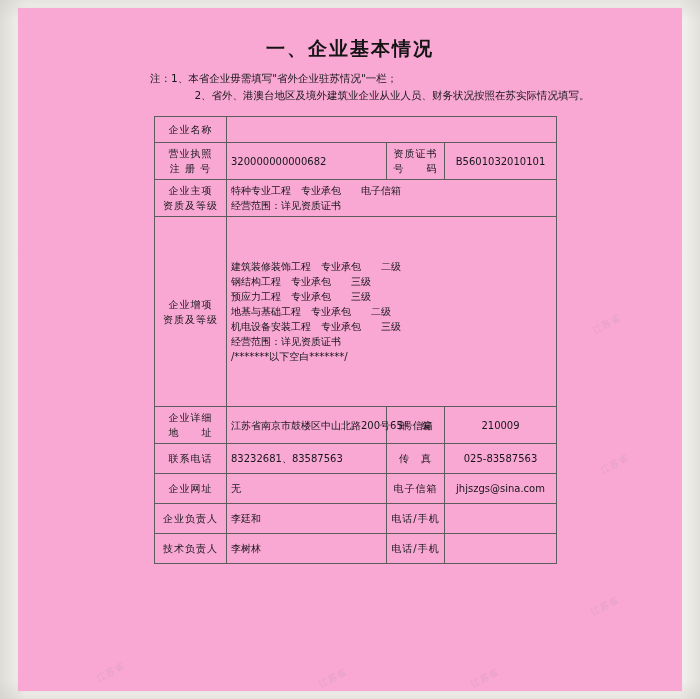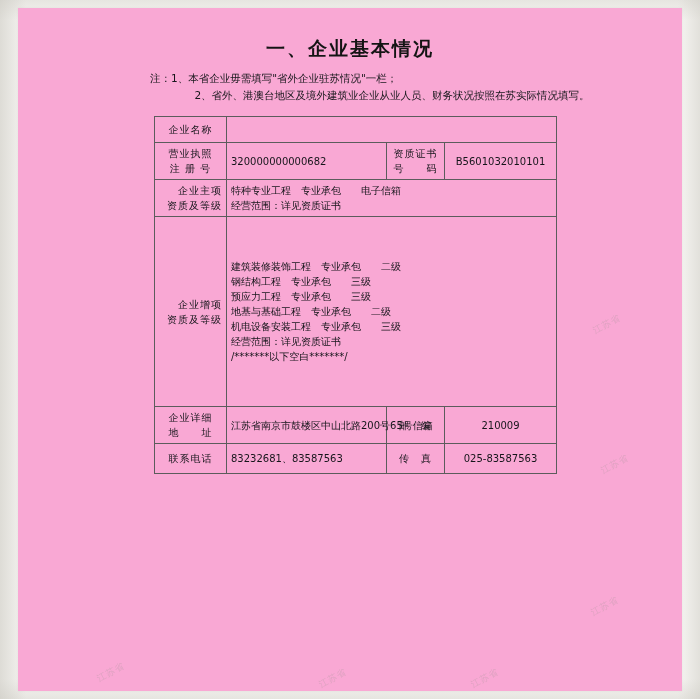--- a/index.html
+++ b/index.html
@@ -103,21 +103,21 @@
 
   .multi {
     vertical-align: top;
     padding-top: 5px;
     padding-left: 10px;
     line-height: 15px;
   }
   .multi .ln { white-space: pre; }
   .tall-lbl {
     vertical-align: middle;
-    text-align: right;
+    text-align: center;
   }
 
   .addr-val { padding-left: 8px; white-space: nowrap; }
 
   
   .wm {
     position: absolute;
     color: rgba(120,140,120,0.20);
     font-size: 9px;
     transform: rotate(-28deg);
@@ -208,24 +208,42 @@
           <td class="val-c">210009</td>
         </tr>
 
         <tr style="height:30px">
           <td class="lbl">联系电话</td>
           <td class="val">83232681、83587563</td>
           <td class="mid-lbl">传　真</td>
           <td class="val-c">025-83587563</td>
         </tr>
 
-
-
-
-
+        <tr style="height:30px">
+          <td class="lbl">企业网址</td>
+          <td class="val">无</td>
+          <td class="mid-lbl">电子信箱</td>
+          <td class="val-c">jhjszgs@sina.com</td>
+        </tr>
+
+
+
+        <tr style="height:30px">
+          <td class="lbl">企业负责人</td>
+          <td class="val">李廷和</td>
+          <td class="mid-lbl">电话/手机</td>
+          <td class="val-c"></td>
+        </tr>
+
+        <tr style="height:30px">
+          <td class="lbl">技术负责人</td>
+          <td class="val">李树林</td>
+          <td class="mid-lbl">电话/手机</td>
+          <td class="val-c"></td>
+        </tr>
 
       </tbody>
     </table>
   </div>
 
   <div class="wm wm1">江苏省</div>
   <div class="wm wm2">江苏省</div>
   <div class="wm wm3">江苏省</div>
   <div class="wm wm4">江苏省</div>
   <div class="wm wm5">江苏省</div>

